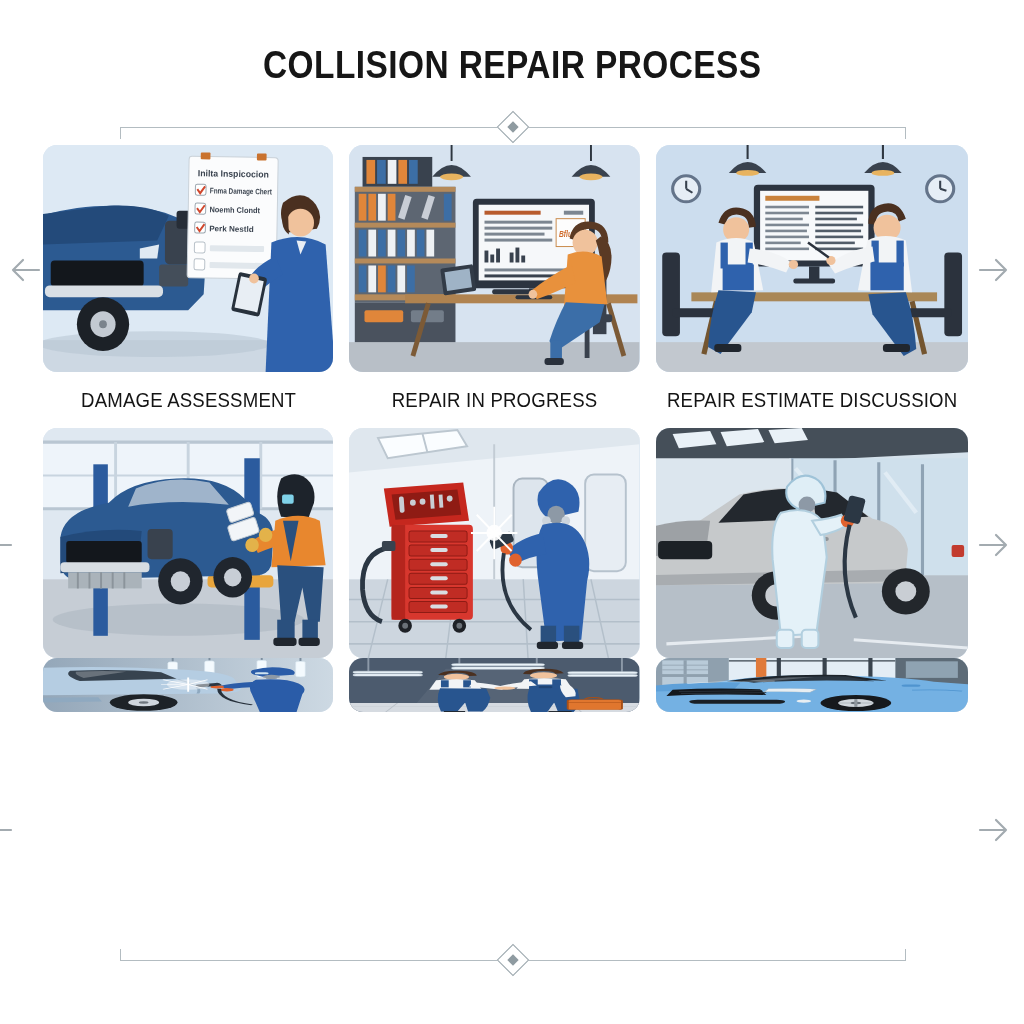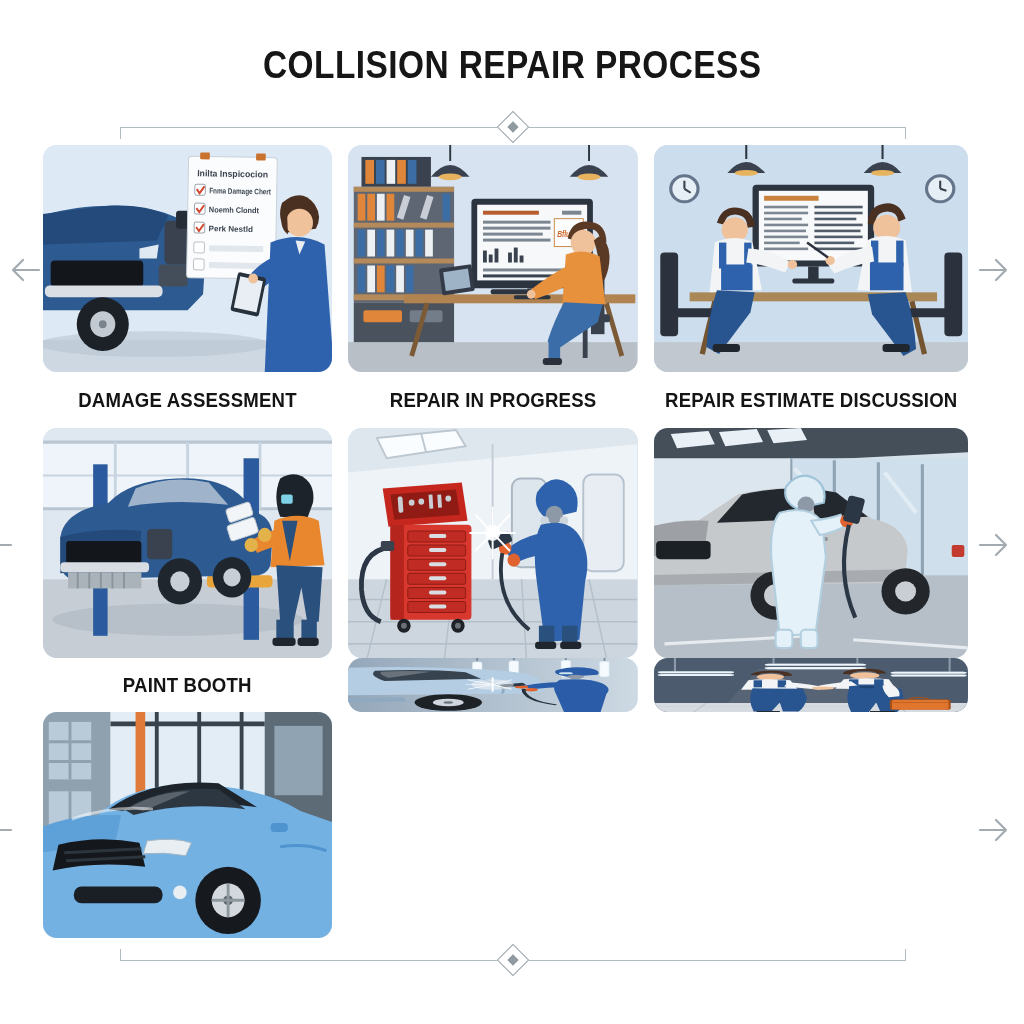--- a/index.html
+++ b/index.html
@@ -37,21 +37,21 @@
     position:absolute;left:43px;top:145px;width:925px;
     display:grid;grid-template-columns:1fr 1fr 1fr;
     grid-template-rows:227px 56px 230px 54px 226px;column-gap:16px;
   }
   .panel{
     border-radius:14px;overflow:hidden;position:relative;background:#d8e4f0;
   }
   .panel svg{display:block;width:100%;height:100%;}
   .caption{
     display:flex;align-items:center;justify-content:center;
-    font-size:20px;font-weight:700;color:#141414;white-space:nowrap;
+    font-size:20px;font-weight:400;color:#141414;white-space:nowrap;
   }
   .caption span{display:inline-block;transform:scaleX(.93);letter-spacing:.2px;}
 
   
   .nav-arrow{position:absolute;width:34px;height:34px;}
   .nav-arrow svg{display:block;}
   .al1{left:8px;top:253px;} .ar1{left:977px;top:253px;}
   .al2{left:-20px;top:528px;}.ar2{left:977px;top:528px;}
   .al3{left:-20px;top:813px;}.ar3{left:977px;top:813px;}
 
@@ -543,23 +543,20 @@
           <g transform="rotate(14 190 84)">
               <rect x="182" y="68" width="16" height="26" rx="3" fill="#2b3744"></rect>
             </g>
           <path d="M186 96 q-12 50 6 92" stroke="#2b3744" stroke-width="4" fill="none"></path>
           <rect x="116" y="200" width="16" height="18" rx="4" fill="#e4f1f8" stroke="#b2cfdf" stroke-width="2"></rect>
           <rect x="140" y="200" width="16" height="18" rx="4" fill="#e4f1f8" stroke="#b2cfdf" stroke-width="2"></rect>
         </g>
       </svg>
     </div>
 
-    <div class="caption">
-        <span>PAINT BOOTH</span>
-      </div>
 
     <div class="panel">
       <svg viewBox="0 0 300 228" preserveAspectRatio="none">
         <defs>
           <linearGradient id="g7" x1="0" y1="0" x2="1" y2="0">
             <stop offset="0" stop-color="#94a7b9"></stop>
               <stop offset="1" stop-color="#cdd9e3"></stop>
           </linearGradient>
         </defs>
         <rect width="300" height="228" fill="url(#g7)"></rect>

